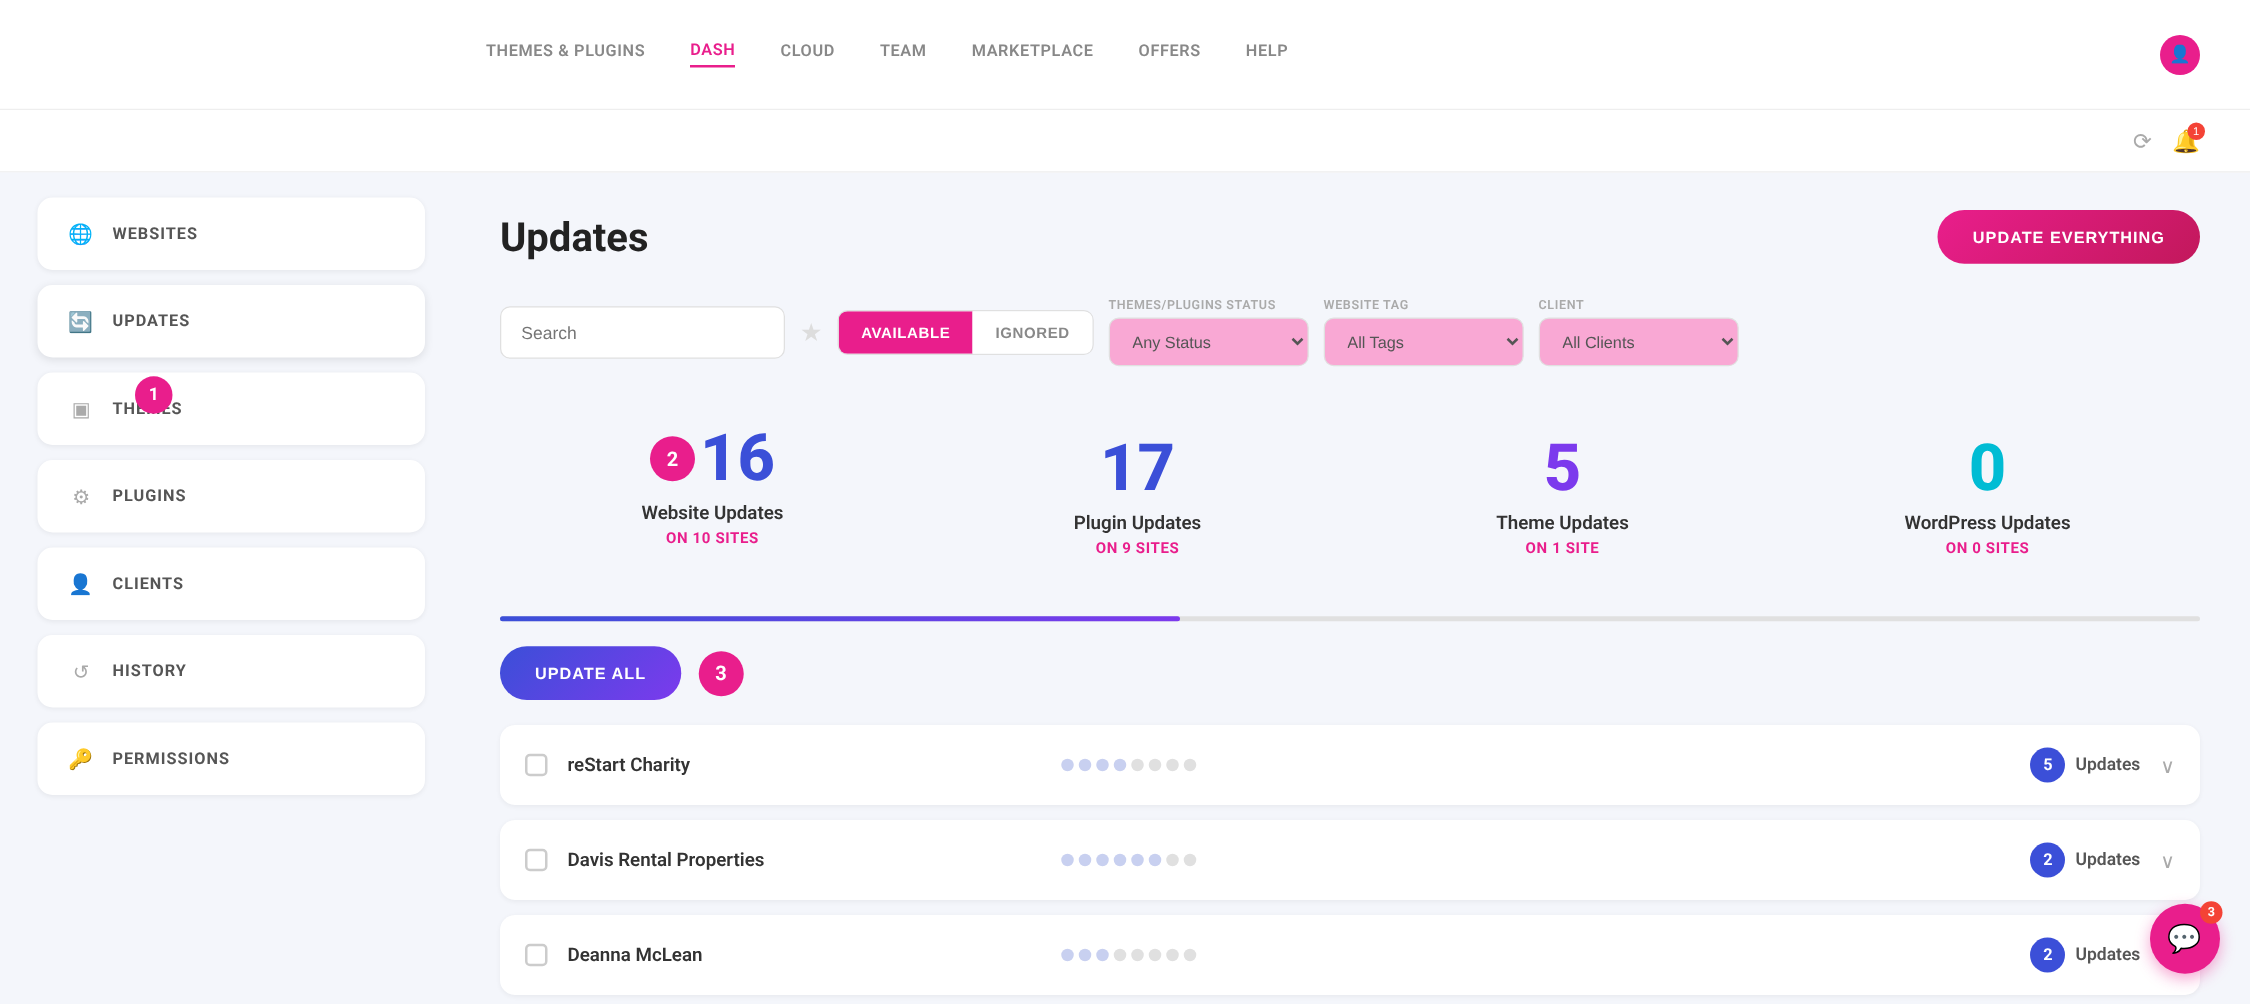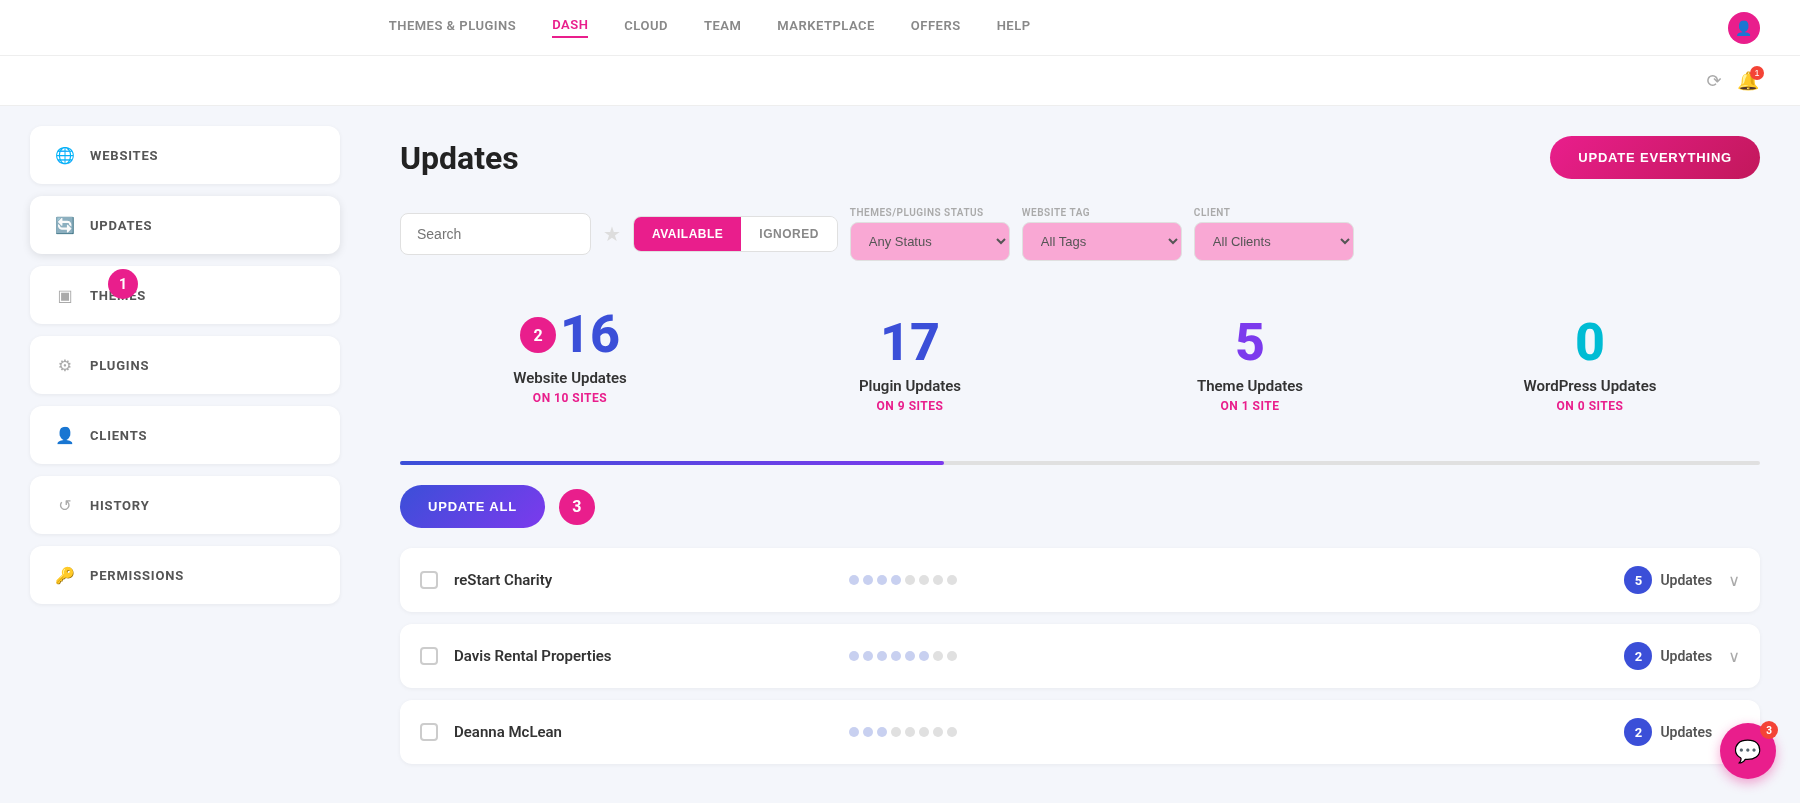--- a/index.html
+++ b/index.html
@@ -1,19 +1,19 @@
 <!DOCTYPE html>
 <html><head>
   <meta charset="utf-8">
   <style>
     * { box-sizing: border-box; margin: 0; padding: 0; }
     body { font-family: -apple-system, BlinkMacSystemFont, 'Segoe UI', Roboto, sans-serif; background: #f4f6fb; min-height: 803px; width: 1800px; overflow-x: hidden; }
 
     
-    .top-nav { background: #fff; display: flex; align-items: center; padding: 0 40px; height: 56px; border-bottom: 1px solid #eee; position: relative; }
+    .top-nav { background: #fff; display: flex; align-items: center; padding: 0 40px; height: 88px; border-bottom: 1px solid #eee; position: relative; }
     .top-nav-links { display: flex; align-items: center; gap: 36px; margin: 0 auto; }
     .nav-link { font-size: 13px; font-weight: 600; color: #888; text-transform: uppercase; letter-spacing: 0.5px; cursor: pointer; padding-bottom: 4px; text-decoration: none; }
     .nav-link.active { color: #e91e8c; border-bottom: 2px solid #e91e8c; }
     .nav-right { display: flex; align-items: center; gap: 16px; margin-left: auto; }
     .nav-user-icon { width: 32px; height: 32px; border-radius: 50%; background: #e91e8c; display: flex; align-items: center; justify-content: center; color: white; font-size: 14px; cursor: pointer; }
 
     
     .sub-header { background: #fff; height: 50px; border-bottom: 1px solid #eee; display: flex; align-items: center; justify-content: flex-end; padding: 0 40px; gap: 16px; }
     .icon-btn { background: none; border: none; cursor: pointer; color: #aaa; font-size: 18px; position: relative; }
     .badge { position: absolute; top: -4px; right: -4px; background: #f44336; color: white; border-radius: 50%; width: 14px; height: 14px; font-size: 9px; display: flex; align-items: center; justify-content: center; }
@@ -29,21 +29,21 @@
     .sidebar-item-label { font-size: 13px; font-weight: 700; color: #555; letter-spacing: 0.8px; text-transform: uppercase; }
 
     
     .main-content { flex: 1; padding: 30px 40px; }
     .page-header { display: flex; align-items: center; justify-content: space-between; margin-bottom: 28px; }
     .page-title { font-size: 32px; font-weight: 700; color: #222; }
     .update-everything-btn { background: linear-gradient(135deg, #e91e8c, #c2185b); color: white; border: none; border-radius: 30px; padding: 14px 28px; font-size: 13px; font-weight: 700; letter-spacing: 0.8px; cursor: pointer; text-transform: uppercase; }
 
     
     .filter-row { display: flex; align-items: center; gap: 12px; margin-bottom: 28px; }
-    .search-input { border: 1px solid #e0e0e0; border-radius: 8px; padding: 12px 16px; font-size: 14px; color: #888; background: #fff; width: 191px; outline: none; }
+    .search-input { border: 1px solid #e0e0e0; border-radius: 8px; padding: 12px 16px; font-size: 14px; color: #888; background: #fff; width: 228px; outline: none; }
     .star-btn { background: none; border: none; font-size: 20px; color: #ddd; cursor: pointer; }
     .toggle-group { display: flex; border: 1px solid #e0e0e0; border-radius: 8px; overflow: hidden; }
     .toggle-btn { padding: 10px 18px; font-size: 12px; font-weight: 700; letter-spacing: 0.5px; cursor: pointer; border: none; background: #fff; color: #888; }
     .toggle-btn.active { background: #e91e8c; color: white; }
     .filter-label { font-size: 10px; font-weight: 600; color: #aaa; letter-spacing: 0.5px; text-transform: uppercase; margin-bottom: 4px; }
     .filter-group { display: flex; flex-direction: column; }
     .filter-select { border: 1px solid #e0e0e0; border-radius: 8px; padding: 10px 14px; font-size: 13px; color: #555; background: #f9a8d4; cursor: pointer; outline: none; min-width: 160px; }
 
     
     .stats-row { display: flex; gap: 0; margin-bottom: 28px; }

